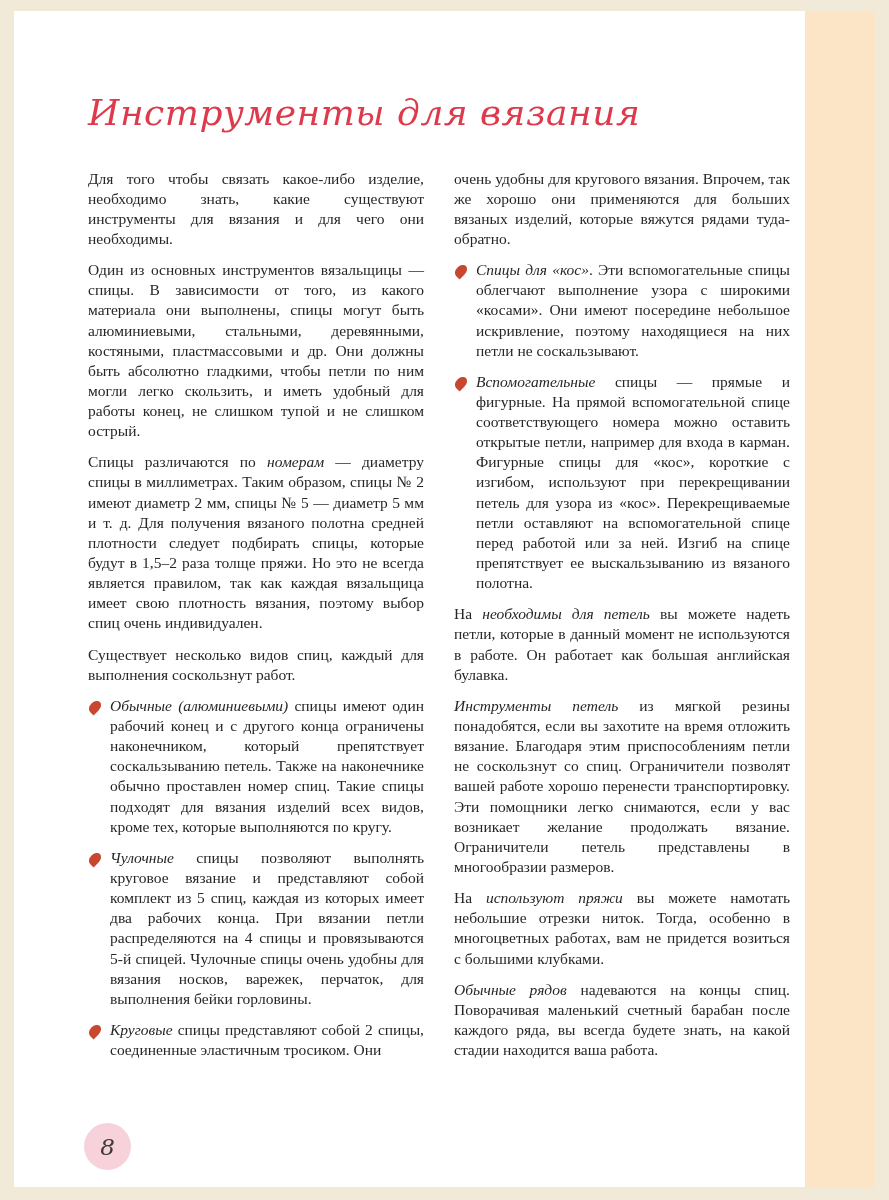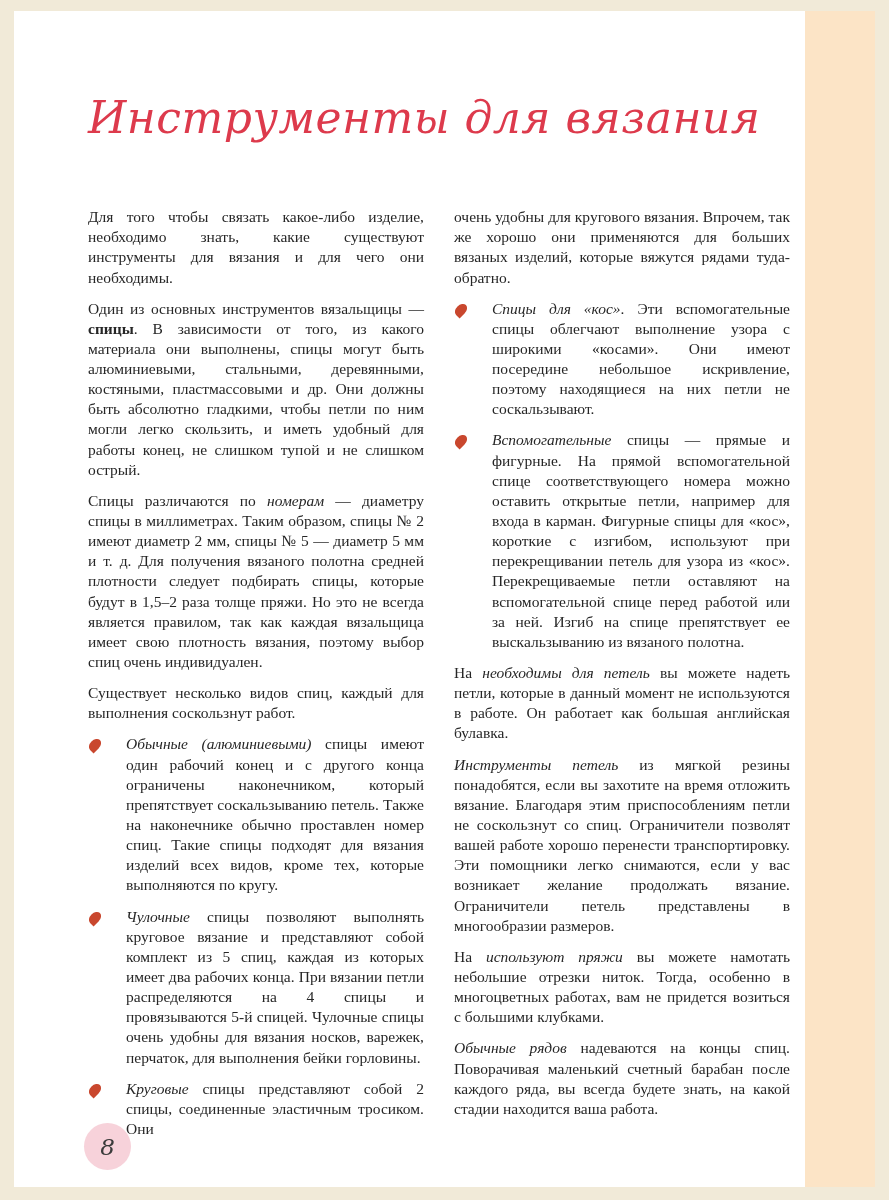--- a/index.html
+++ b/index.html
@@ -36,62 +36,60 @@
     left: 88px;
     top: 11px;
     right: 99px;
   }
   .title {
     margin: 0;
     padding-top: 78px;
     font-family: "DejaVu Serif", serif;
     font-style: italic;
     font-weight: 500;
-    font-size: 44px;
+    font-size: 36px;
     line-height: 1.32;
     color: var(--title-red, #dd3a4c);
     letter-spacing: 0.5px;
   }
   .columns {
     display: flex;
     gap: 30px;
     margin-top: 32px;
     text-align: justify;
     font-size: 15.5px;
     line-height: 1.3;
   }
   .col {
     flex: 1 1 0;
     min-width: 0;
     hyphens: auto;
-    margin-top: 28px;
   }
   .para {
     margin: 0 0 11px 0;
   }
   .bullet-item {
     display: flex;
     margin: 0 0 11px 0;
-    gap: 16px;
   }
   .bullet-marker {
     flex: 0 0 14px;
     width: 10px;
     height: 10px;
     margin: 6px 8px 0 0;
     background: var(--bullet, #c9472e);
     border-radius: 50% 50% 50% 0;
     transform: rotate(-45deg);
   }
   .bullet-text {
     flex: 1 1 auto;
     margin: 0;
   }
   em { font-style: italic; }
-  strong { font-weight: bold; }
+  strong { font-weight: normal; }
   .page-number-circle {
     position: absolute;
     left: 84px;
     top: 1123px;
     width: 47px;
     height: 47px;
     border-radius: 50%;
     background: var(--circle, #f7d2da);
     display: flex;
     align-items: center;

